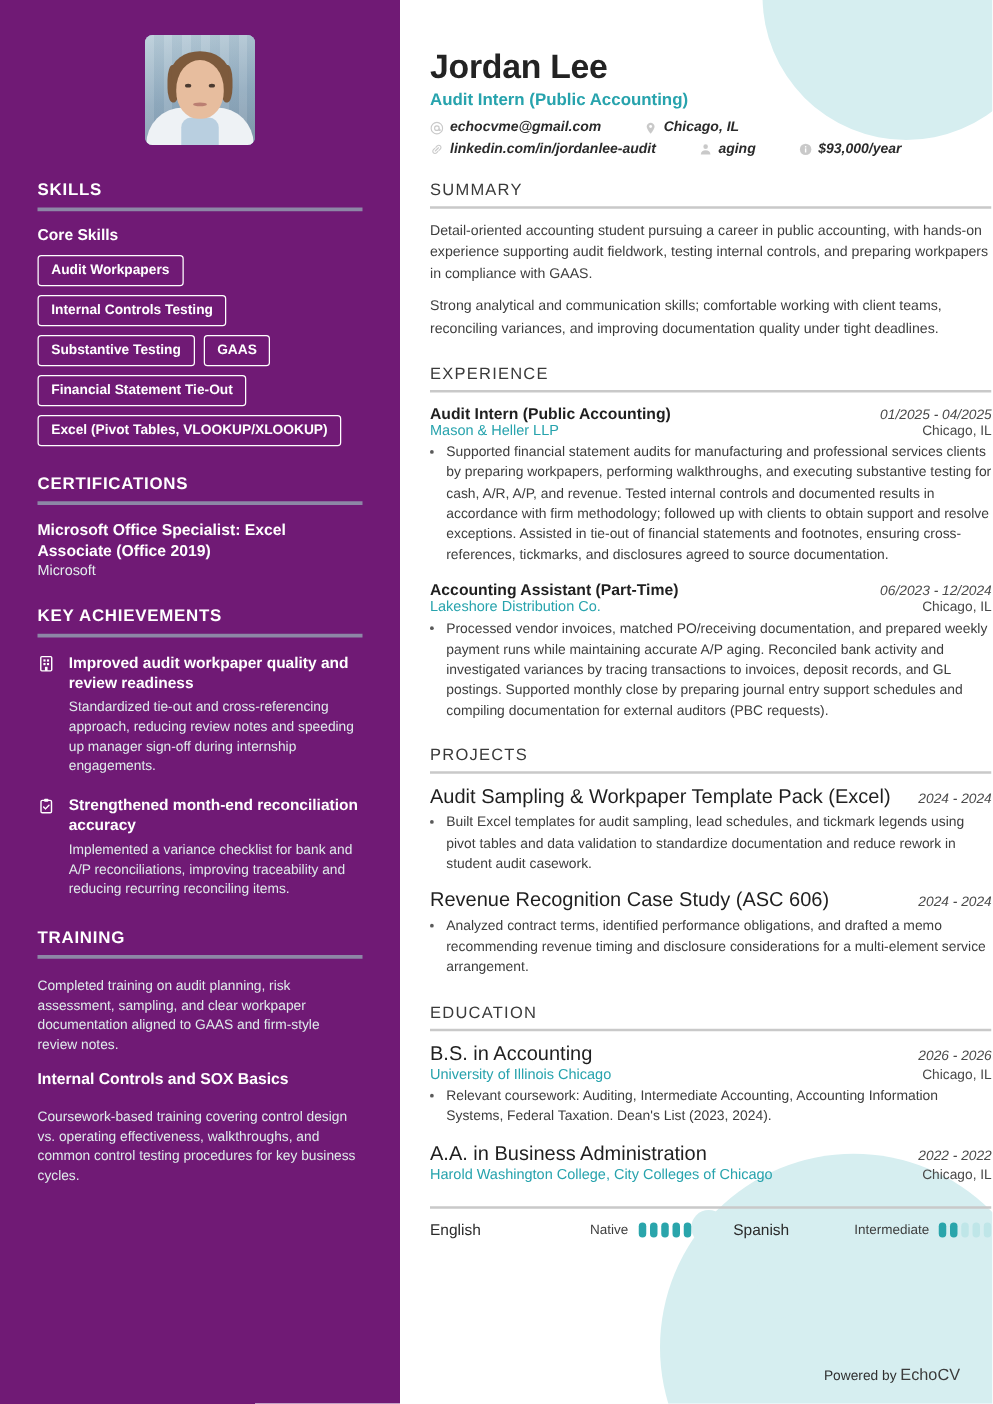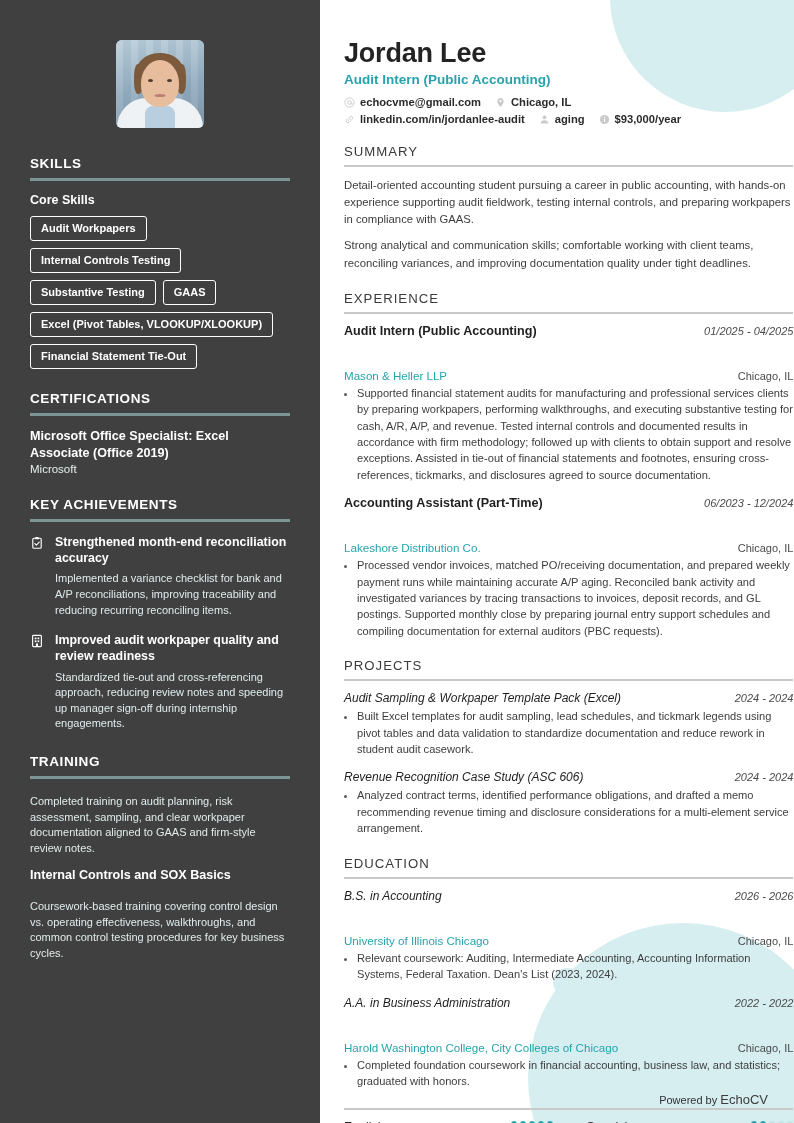--- a/index.html
+++ b/index.html
@@ -22,23 +22,23 @@
   .blob-tr { width: 230px; height: 230px; right: -46px; top: -118px; }
   .blob-br { width: 310px; height: 310px; right: -44px; bottom: -110px; }
   .blob-sm1 { width: 28px; height: 28px; left: 553px; top: 968px; }
   .blob-sm2 { width: 36px; height: 36px; left: 604px; top: 1019px; }
 
   
   .sidebar {
     position: relative;
     width: 320px;
     flex: 0 0 320px;
-    background: #404040;
+    background: #701a75;
     color: #ffffff;
-    padding: 40px 30px 30px 30px;
+    padding: 28px 30px 30px 30px;
     z-index: 2;
   }
   .photo-wrap { display: flex; justify-content: center; margin-bottom: 28px; }
   .photo {
     width: 88px; height: 88px;
     border-radius: 6px;
     overflow: hidden;
     position: relative;
     background: #9ab4c8;
   }
@@ -101,44 +101,44 @@
   .main {
     position: relative;
     flex: 1;
     padding: 38px 44px 0 24px;
     z-index: 2;
   }
   .name { font-size: 27px; font-weight: 700; color: #232323; letter-spacing: -0.2px; }
   .role { font-size: 13.5px; font-weight: 700; color: #27a3ad; margin-top: 3px; }
 
   .contacts { margin-top: 9px; }
-  .crow { display: flex; align-items: center; gap: 2px; margin-bottom: 5px; flex-wrap: wrap; }
+  .crow { display: flex; align-items: center; gap: 22px; margin-bottom: 5px; flex-wrap: wrap; font-style: italic; }
   .citem { display: inline-flex; align-items: center; gap: 5px; margin-right: 12px; }
   .citem .ic { width: 11px; height: 11px; flex: 0 0 11px; opacity: .45; }
   .citem .ic svg { display: block; }
   .ctext { font-size: 11.2px; font-weight: 700; color: #2b2b2b; }
 
   .sec { margin-top: 19px; }
   .sec-title {
     font-size: 13.2px;
     letter-spacing: 1px;
     color: #3a3a3a;
     font-weight: 400;
     margin-bottom: 6px;
   }
   .sec-rule { height: 2px; background: #c9c9c9; margin-bottom: 10px; }
 
   .para { font-size: 11.3px; line-height: 1.52; color: #3d3d3d; margin-bottom: 9px; }
 
   .entry { margin-bottom: 13px; }
   .erow { display: flex; justify-content: space-between; align-items: baseline; gap: 10px; }
   .etitle { font-size: 12.6px; font-weight: 700; color: #1f1f1f; }
-  .etitle.light { font-weight: 400; font-size: 12px; font-style: italic; }
+  .etitle.light { font-weight: 400; font-size: 16px; }
   .edate { font-size: 11px; color: #4a4a4a; white-space: nowrap; font-style: italic; }
-  .eorg { font-size: 11.6px; color: #27a3ad; margin-top: 31px; }
+  .eorg { font-size: 11.6px; color: #27a3ad; }
   .eloc { font-size: 11px; color: #4a4a4a; white-space: nowrap; }
   .bullets { margin-top: 3px; padding-left: 13px; }
   .bullets li { font-size: 11.1px; line-height: 1.48; color: #3d3d3d; }
   .bullets li::marker { color: #5a5a5a; }
 
   .lang-row { display: flex; align-items: center; gap: 0; margin-top: 4px; }
   .lang-unit { display: flex; align-items: center; }
   .lang-name { font-size: 12.4px; color: #2b2b2b; width: 128px; }
   .lang-lvl { font-size: 10.8px; color: #3d3d3d; margin-right: 8px; }
   .dots { display: flex; gap: 3px; }
@@ -186,66 +186,66 @@
 
     <section class="side-block">
       <div class="side-head">SKILLS</div>
       <div class="side-rule"></div>
       <div class="subhead">Core Skills</div>
       <div class="chips">
         <span class="chip">Audit Workpapers</span>
         <span class="chip">Internal Controls Testing</span>
         <span class="chip">Substantive Testing</span>
         <span class="chip">GAAS</span>
+        <span class="chip">Financial Statement Tie-Out</span>
         <span class="chip">Excel (Pivot Tables, VLOOKUP/XLOOKUP)</span>
-        <span class="chip">Financial Statement Tie-Out</span>
       </div>
     </section>
 
     <section class="side-block">
       <div class="side-head">CERTIFICATIONS</div>
       <div class="side-rule"></div>
       <div>
         <div class="cert-title">Microsoft Office Specialist: Excel Associate (Office 2019)</div>
         <div class="cert-issuer">Microsoft</div>
       </div>
     </section>
 
     <section class="side-block">
       <div class="side-head">KEY ACHIEVEMENTS</div>
       <div class="side-rule"></div>
-
-      <div class="ach">
-        <span class="ach-ico">
-          <svg width="14" height="14" viewBox="0 0 16 16" fill="none">
-            <rect x="3.2" y="2.6" width="9.6" height="11.4" rx="1.2" stroke="#ffffff" stroke-width="1.3"></rect>
-            <rect x="6" y="1.2" width="4" height="2.6" rx="0.8" fill="#ffffff"></rect>
-            <path d="M5.6 8.6l1.7 1.8 3.2-3.4" stroke="#ffffff" stroke-width="1.3" stroke-linecap="round" stroke-linejoin="round"></path>
-          </svg>
-        </span>
-        <div>
-          <div class="ach-title">Strengthened month-end reconciliation accuracy</div>
-          <div class="ach-desc">Implemented a variance checklist for bank and A/P reconciliations, improving traceability and reducing recurring reconciling items.</div>
-        </div>
-      </div>
 
       <div class="ach">
         <span class="ach-ico">
           <svg width="14" height="14" viewBox="0 0 16 16" fill="none">
             <rect x="3" y="1.5" width="10" height="13" rx="1" stroke="#ffffff" stroke-width="1.3"></rect>
             <rect x="5.4" y="4" width="2" height="2" fill="#ffffff"></rect>
             <rect x="8.6" y="4" width="2" height="2" fill="#ffffff"></rect>
             <rect x="5.4" y="7.3" width="2" height="2" fill="#ffffff"></rect>
             <rect x="8.6" y="7.3" width="2" height="2" fill="#ffffff"></rect>
             <rect x="6.8" y="10.8" width="2.4" height="3.7" fill="#ffffff"></rect>
           </svg>
         </span>
         <div>
           <div class="ach-title">Improved audit workpaper quality and review readiness</div>
           <div class="ach-desc">Standardized tie-out and cross-referencing approach, reducing review notes and speeding up manager sign-off during internship engagements.</div>
+        </div>
+      </div>
+
+      <div class="ach">
+        <span class="ach-ico">
+          <svg width="14" height="14" viewBox="0 0 16 16" fill="none">
+            <rect x="3.2" y="2.6" width="9.6" height="11.4" rx="1.2" stroke="#ffffff" stroke-width="1.3"></rect>
+            <rect x="6" y="1.2" width="4" height="2.6" rx="0.8" fill="#ffffff"></rect>
+            <path d="M5.6 8.6l1.7 1.8 3.2-3.4" stroke="#ffffff" stroke-width="1.3" stroke-linecap="round" stroke-linejoin="round"></path>
+          </svg>
+        </span>
+        <div>
+          <div class="ach-title">Strengthened month-end reconciliation accuracy</div>
+          <div class="ach-desc">Implemented a variance checklist for bank and A/P reconciliations, improving traceability and reducing recurring reconciling items.</div>
         </div>
       </div>
     </section>
 
     <section class="side-block">
       <div class="side-head">TRAINING</div>
       <div class="side-rule"></div>
 
       <div>
         <div class="tr-desc">Completed training on audit planning, risk assessment, sampling, and clear workpaper documentation aligned to GAAS and firm-style review notes.</div>
@@ -401,23 +401,20 @@
 
       <div class="entry">
         <div class="erow">
           <span class="etitle light">A.A. in Business Administration</span>
           <span class="edate">2022 - 2022</span>
         </div>
         <div class="erow">
           <span class="eorg">Harold Washington College, City Colleges of Chicago</span>
           <span class="eloc">Chicago, IL</span>
         </div>
-        <ul class="bullets">
-          <li>Completed foundation coursework in financial accounting, business law, and statistics; graduated with honors.</li>
-        </ul>
       </div>
     </section>
 
     <section class="sec">
       <div class="sec-rule"></div>
       <div class="lang-row">
         <div class="lang-unit">
           <span class="lang-name">English</span>
           <span class="lang-lvl">Native</span>
           <span class="dots">

